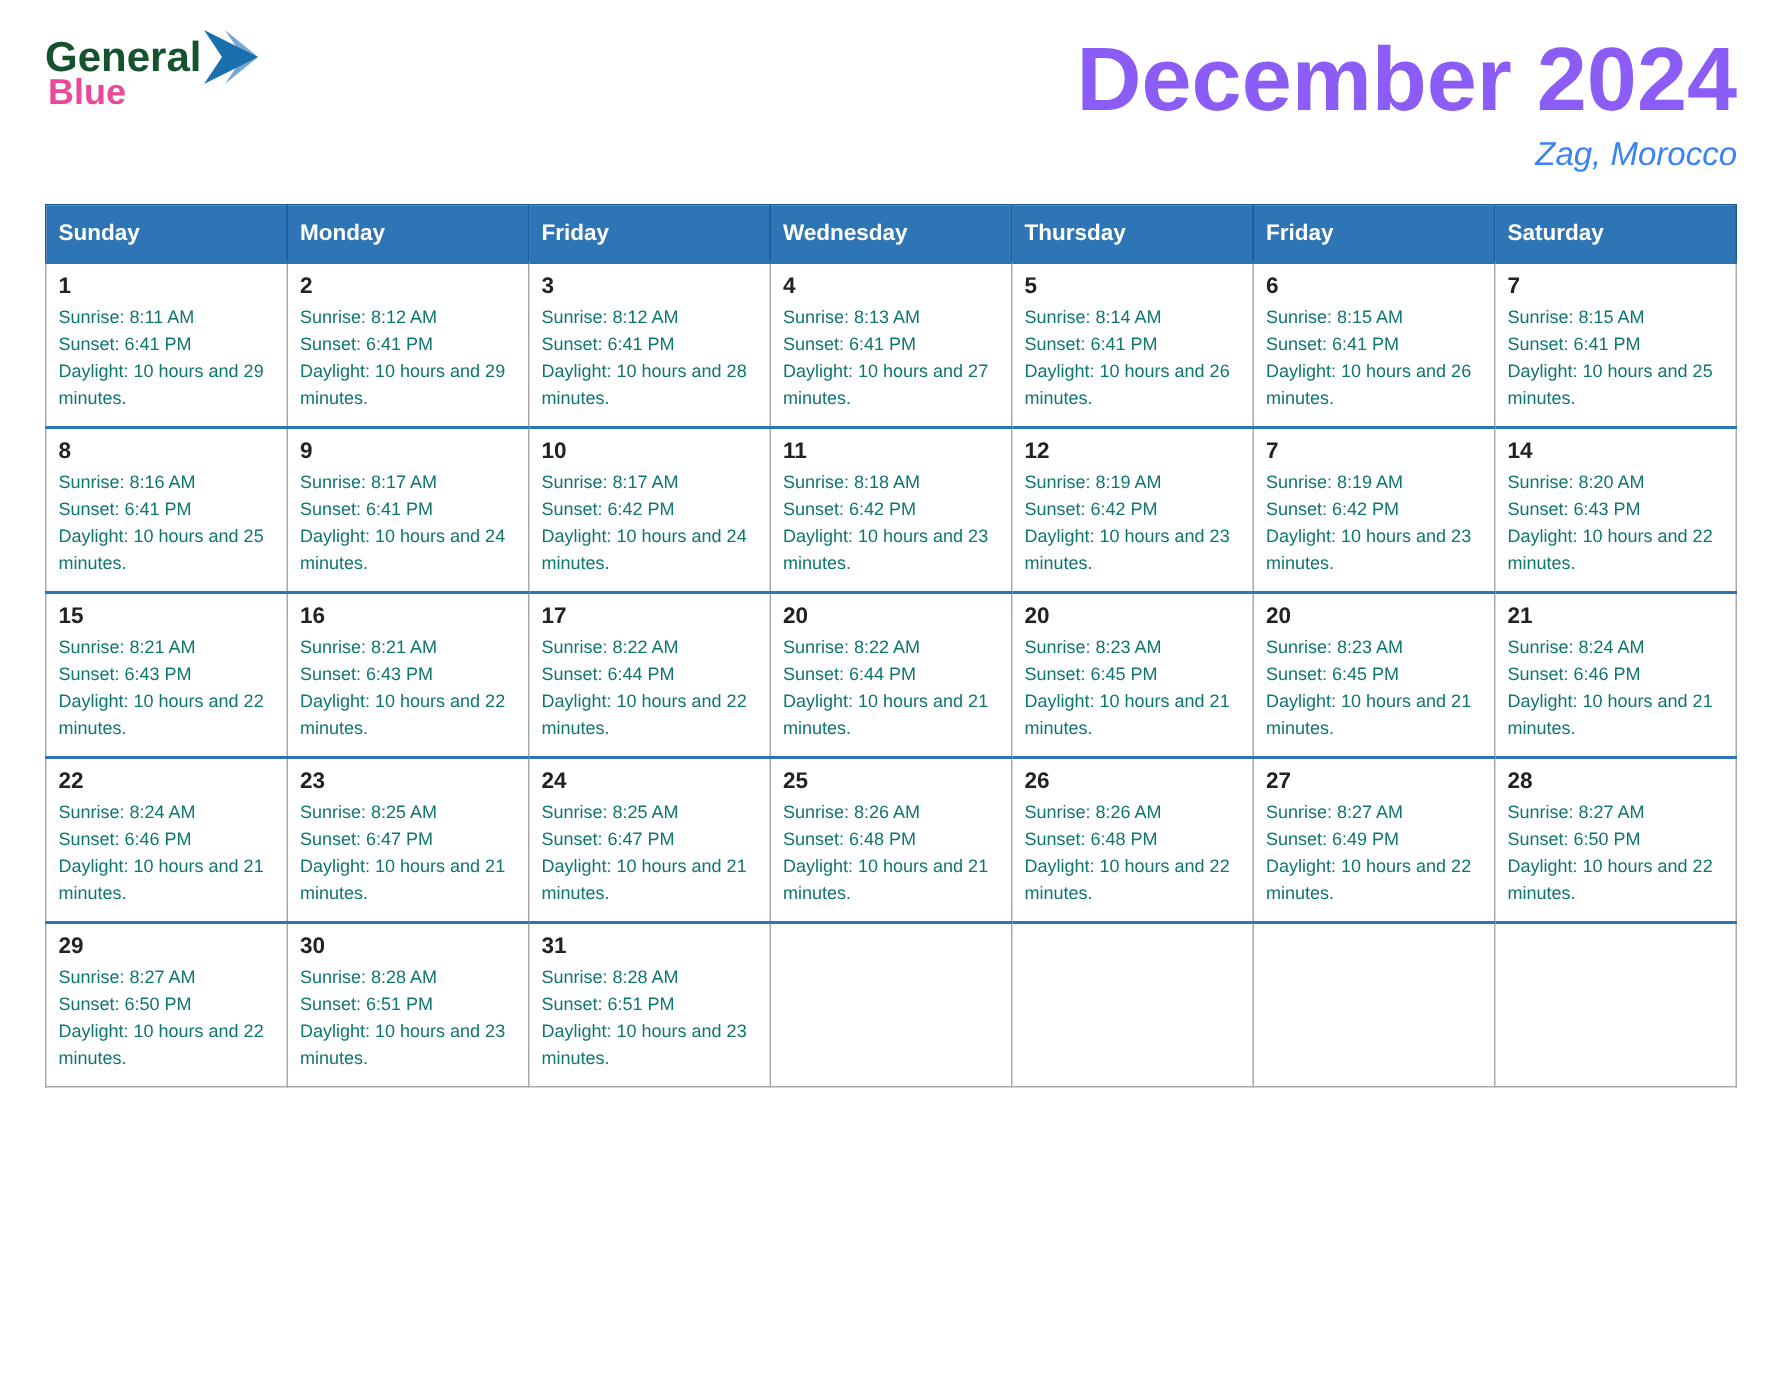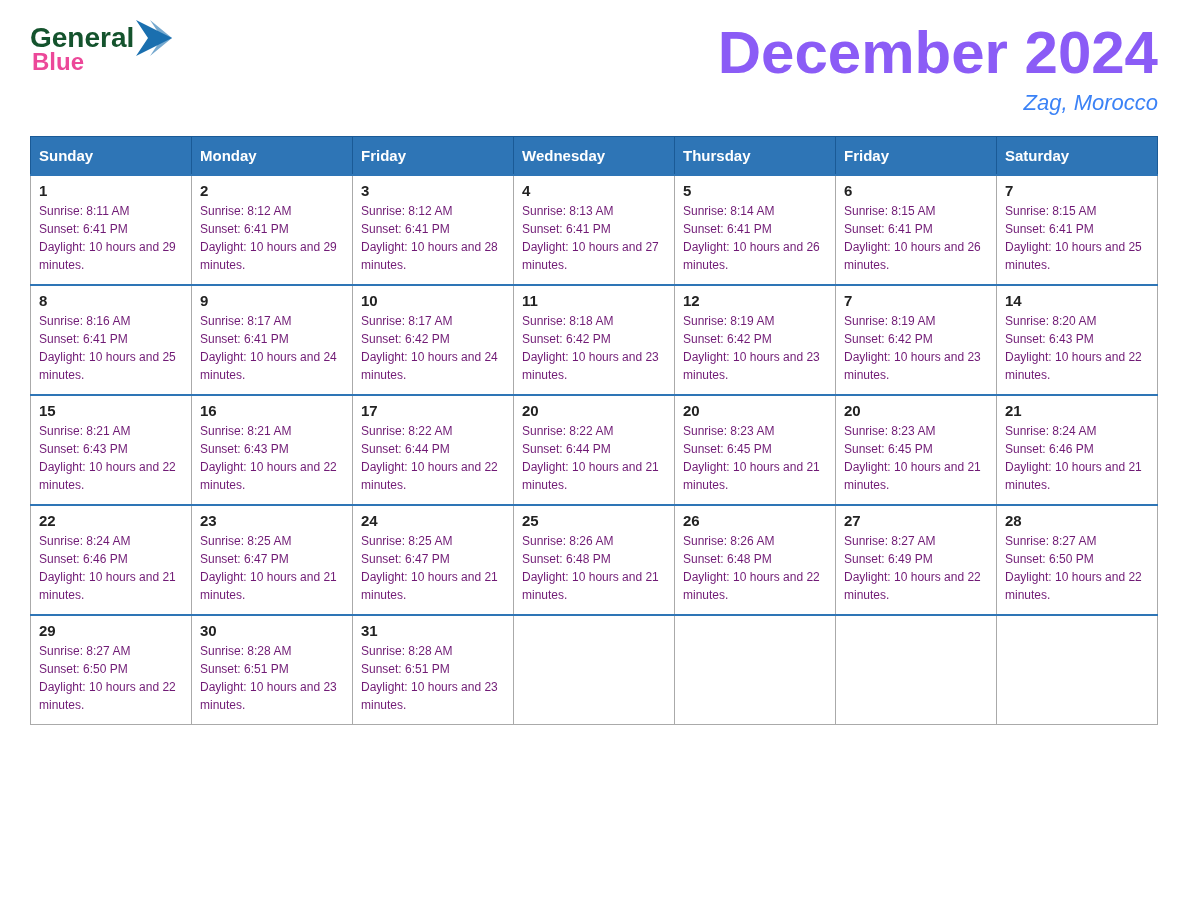--- a/index.html
+++ b/index.html
@@ -84,21 +84,21 @@
     }
     .day-number {
       font-size: 15px;
       font-weight: bold;
       color: #222;
       display: block;
       margin-bottom: 3px;
     }
     .day-info {
       font-size: 12px;
-      color: #701a75;
+      color: #0f766e;
       line-height: 1.5;
     }
     .empty-cell {
       background: #fff;
       border: 1px solid #aaa;
       border-top: 2px solid #2e75b6;
     }
   </style>
 </head>
 <body>

